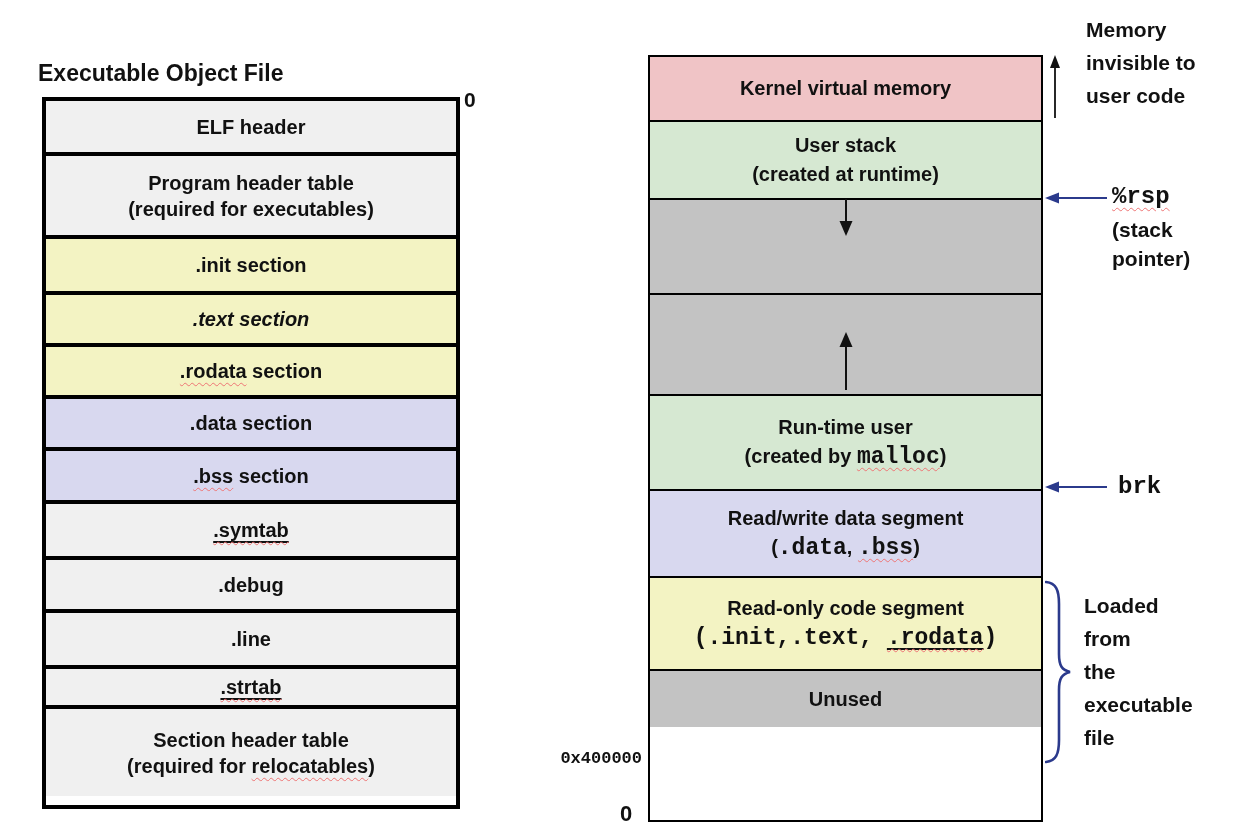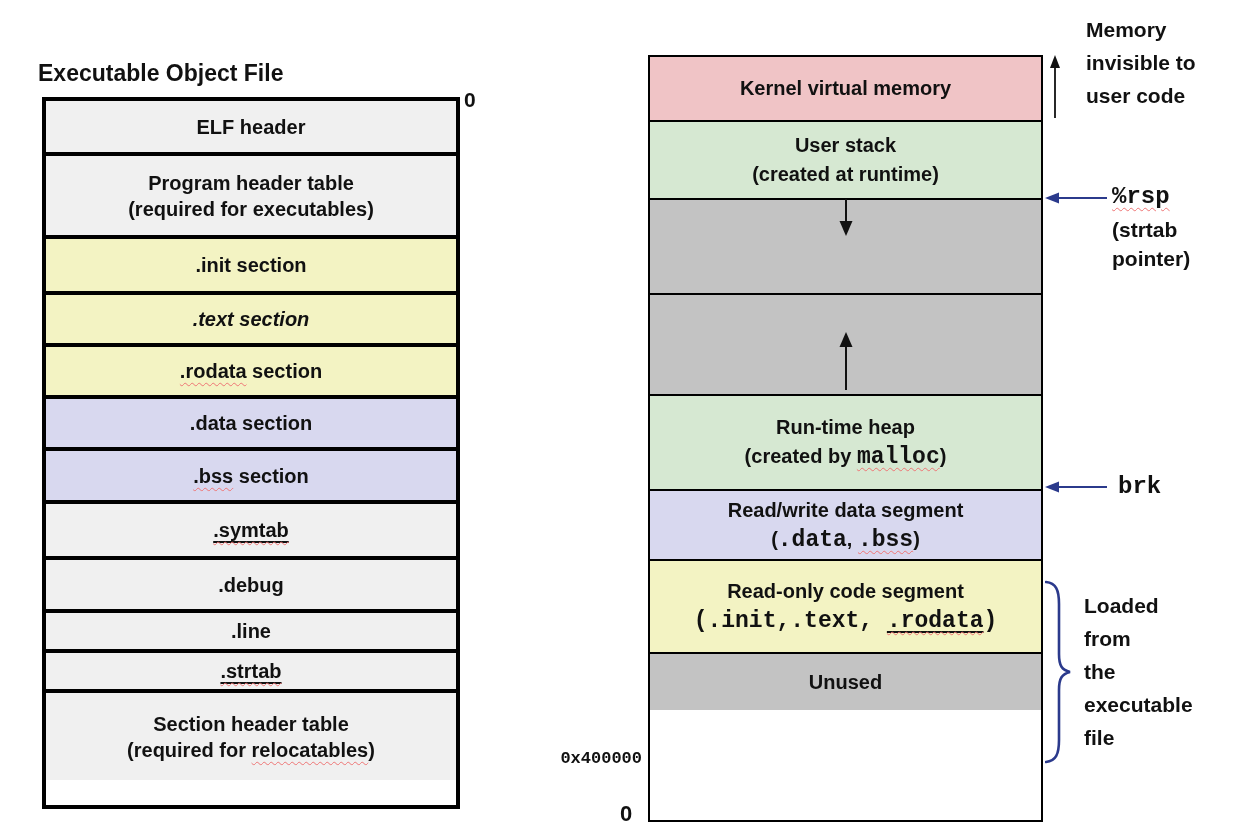--- a/index.html
+++ b/index.html
@@ -101,21 +101,21 @@
       </div>
       <div class="trow c-lavender" style="height: 53px;">
         <div class="tline"><span class="sq">.bss</span><span class=""> section</span></div>
       </div>
       <div class="trow c-plain" style="height: 56px;">
         <div class="tline"><span class="ul"><span class="sq">.symtab</span></span></div>
       </div>
       <div class="trow c-plain" style="height: 53px;">
         <div class="tline"><span class="">.debug</span></div>
       </div>
-      <div class="trow c-plain" style="height: 40px;">
+      <div class="trow c-plain" style="height: 56px;">
         <div class="tline"><span class="">.line</span></div>
       </div>
       <div class="trow c-plain" style="height: 40px;">
         <div class="tline"><span class="ul"><span class="sq">.strtab</span></span></div>
       </div>
       <div class="trow c-plain" style="height: 87px;">
         <div class="tline"><span class="">Section header table</span></div>
         <div class="tline"><span class="">(required for </span><span class="sq">relocatables</span><span class="">)</span></div>
       </div>
     </div>
@@ -134,24 +134,24 @@
             <polygon points="10,37 3.5,22 16.5,22" fill="#111"></polygon>
           </svg></div>
       </div>
       <div class="region c-gray" style="height: 101px;">
         <div class="arrow-abs arrow-bottom"><svg width="20" height="58" viewBox="0 0 20 58">
             <line x1="10" y1="58" x2="10" y2="13" stroke="#111" stroke-width="2"></line>
             <polygon points="10,0 3.5,15 16.5,15" fill="#111"></polygon>
           </svg></div>
       </div>
       <div class="region c-green" style="height: 95px;">
-        <div class="rline"><span class="">Run-time heap</span></div>
+        <div class="rline"><span class="">Run-time user</span></div>
         <div class="rline"><span class="">(created by </span><span class="mono sq">malloc</span><span class="">)</span></div>
       </div>
-      <div class="region c-lavender" style="height: 70px;">
+      <div class="region c-lavender" style="height: 87px;">
         <div class="rline"><span class="">Read/write data segment</span></div>
         <div class="rline"><span class="">(</span><span class="mono">.data</span><span class="">, </span><span class="mono sq">.bss</span><span class="">)</span></div>
       </div>
       <div class="region c-yellow" style="height: 93px;">
         <div class="rline"><span class="">Read-only code segment</span></div>
         <div class="rline"><span class="mono">(.init,.text, </span><span class="ul"><span class="mono sq">.rodata</span></span><span class="mono">)</span></div>
       </div>
       <div class="region c-gray" style="height: 56px;">
         <div class="rline"><span class="">Unused</span></div>
       </div>
@@ -167,21 +167,21 @@
       <div class="nline">invisible to</div>
       <div class="nline">user code</div>
     </div>
 
   <svg class="svgpos" style="left:1045px;top:191px;" width="64" height="14" viewBox="0 0 64 14">
     <line x1="62" y1="7" x2="12" y2="7" stroke="#2b3a8c" stroke-width="2"></line>
     <polygon points="0,7 14,1.5 14,12.5" fill="#2b3a8c"></polygon>
   </svg>
   <div class="rsp-label mono sq">%rsp</div>
   <div class="note note-stackptr">
-      <div class="nline">(strtab</div>
+      <div class="nline">(stack</div>
       <div class="nline">pointer)</div>
     </div>
 
   <svg class="svgpos" style="left:1045px;top:480px;" width="64" height="14" viewBox="0 0 64 14">
     <line x1="62" y1="7" x2="12" y2="7" stroke="#2b3a8c" stroke-width="2"></line>
     <polygon points="0,7 14,1.5 14,12.5" fill="#2b3a8c"></polygon>
   </svg>
   <div class="brk-label mono">brk</div>
 
   <svg class="svgpos" style="left:1045px;top:580px;" width="26" height="184" viewBox="0 0 26 184">

